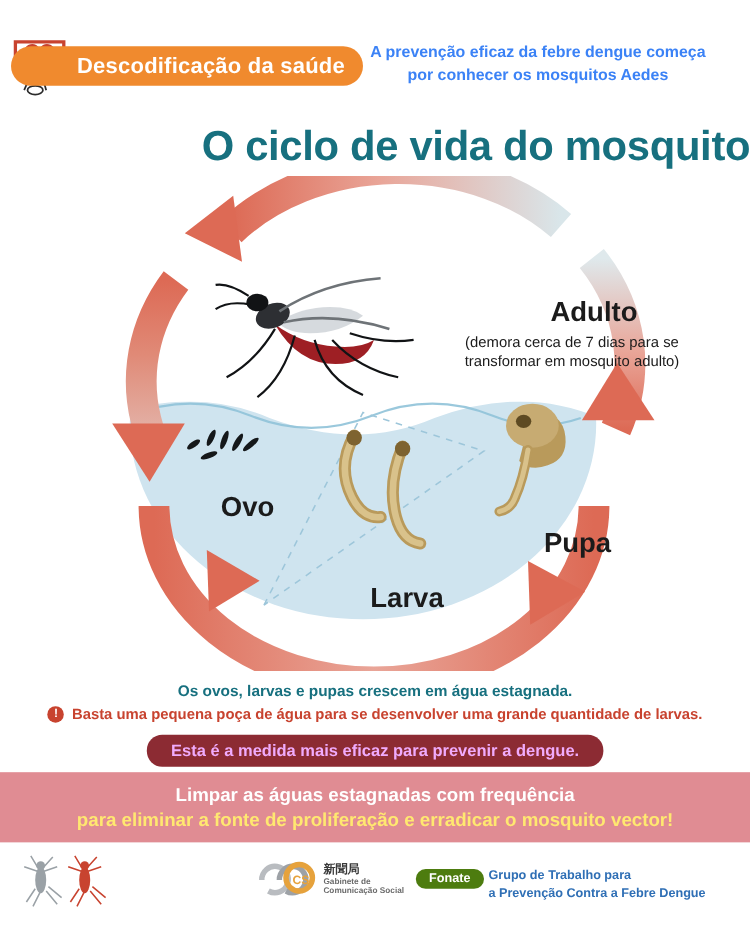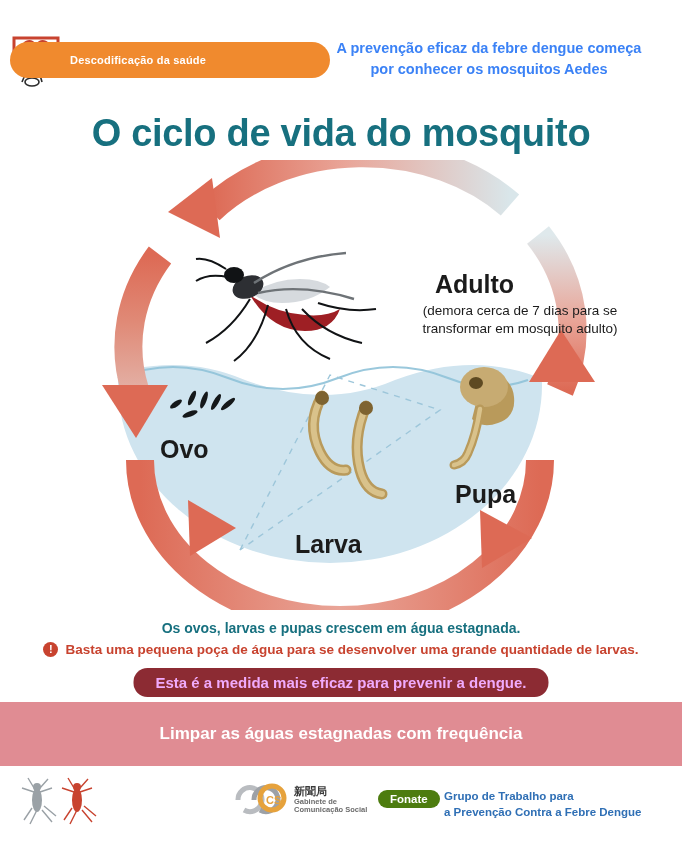--- a/index.html
+++ b/index.html
@@ -24,21 +24,21 @@
     position: absolute;
     left: 10px; top: 16px;
     width: 320px; height: 36px;
     background: #f08a2e;
     border-radius: 18px;
     display: flex; align-items: center;
     padding-left: 60px;
   }
   .logo-badge-label {
     color: #ffffff;
-    font-size: 11px;
+    font-size: 20px;
     font-weight: bold;
     letter-spacing: .2px;
   }
   .logo-mark {
     position: absolute;
     left: 8px; top: 6px;
     width: 56px; height: 58px;
   }
   .header-tagline {
     position: absolute;
@@ -48,48 +48,49 @@
     color: #3b82f6;
     font-size: 14.5px;
     font-weight: bold;
     line-height: 1.45;
   }
 
   
   .main-title {
     position: absolute;
     top: 112px; left: 0; width: 682px;
-    text-align: center;
+    text-align: right;
     color: #17707f;
     font-size: 38px;
     font-weight: bold;
     letter-spacing: -0.3px;
   }
 
   
   .cycle {
     position: absolute;
     top: 160px; left: 40px;
     width: 602px; height: 450px;
   }
   .cycle svg { position: absolute; top: 0; left: 0; }
 
   .label {
     position: absolute;
     color: #1b1b1b;
     font-weight: bold;
+    text-align: center;
   }
   .label-adulto { left: 395px; top: 110px; width: 210px; font-size: 25px; }
   .adulto-sub {
     position: absolute;
     left: 355px; top: 142px; width: 250px;
     font-size: 13.5px; font-weight: normal; color: #1b1b1b;
     text-align: center; line-height: 1.35;
   }
-  .label-ovo  { left: 120px; top: 275px; width: 130px; font-size: 25px; }
+  .label-ovo  { left: 120px; top: 287px; width: 130px; font-size: 25px; }
   .label-larva{ left: 255px; top: 370px; width: 150px; font-size: 25px; }
   .label-pupa { left: 415px; top: 320px; width: 140px; font-size: 25px; }
 
   
   .note1 {
     position: absolute;
     top: 620px; left: 0; width: 682px;
     text-align: center;
     color: #17707f;
     font-size: 14px;
@@ -288,20 +289,21 @@
 
   <div class="note1">Os ovos, larvas e pupas crescem em água estagnada.</div>
   <div class="note2-wrap">
     <span class="warn-icon">!</span>
     <span class="note2">Basta uma pequena poça de água para se desenvolver uma grande quantidade de larvas.</span>
   </div>
   <div class="pill">Esta é a medida mais eficaz para prevenir a dengue.</div>
 
   <div class="banner">
     <div class="banner-line1">Limpar as águas estagnadas com frequência</div>
+    <div class="banner-line2">para eliminar a fonte de proliferação e erradicar o mosquito vector!</div>
   </div>
 
   <div class="footer">
     <div class="footer-mosq">
       <svg width="80" height="62" viewBox="0 0 80 62">
         <g stroke="#9aa1a6" stroke-width="1.4" fill="none">
           <path d="M16 14 L10 4 M22 14 L30 5 M16 18 L4 14 M22 18 L34 14"></path>
           <path d="M14 34 L6 46 M20 34 L12 50 M24 36 L34 48 M26 32 L38 42"></path>
         </g>
         <ellipse cx="19" cy="26" rx="5" ry="12" fill="#9aa1a6"></ellipse>

